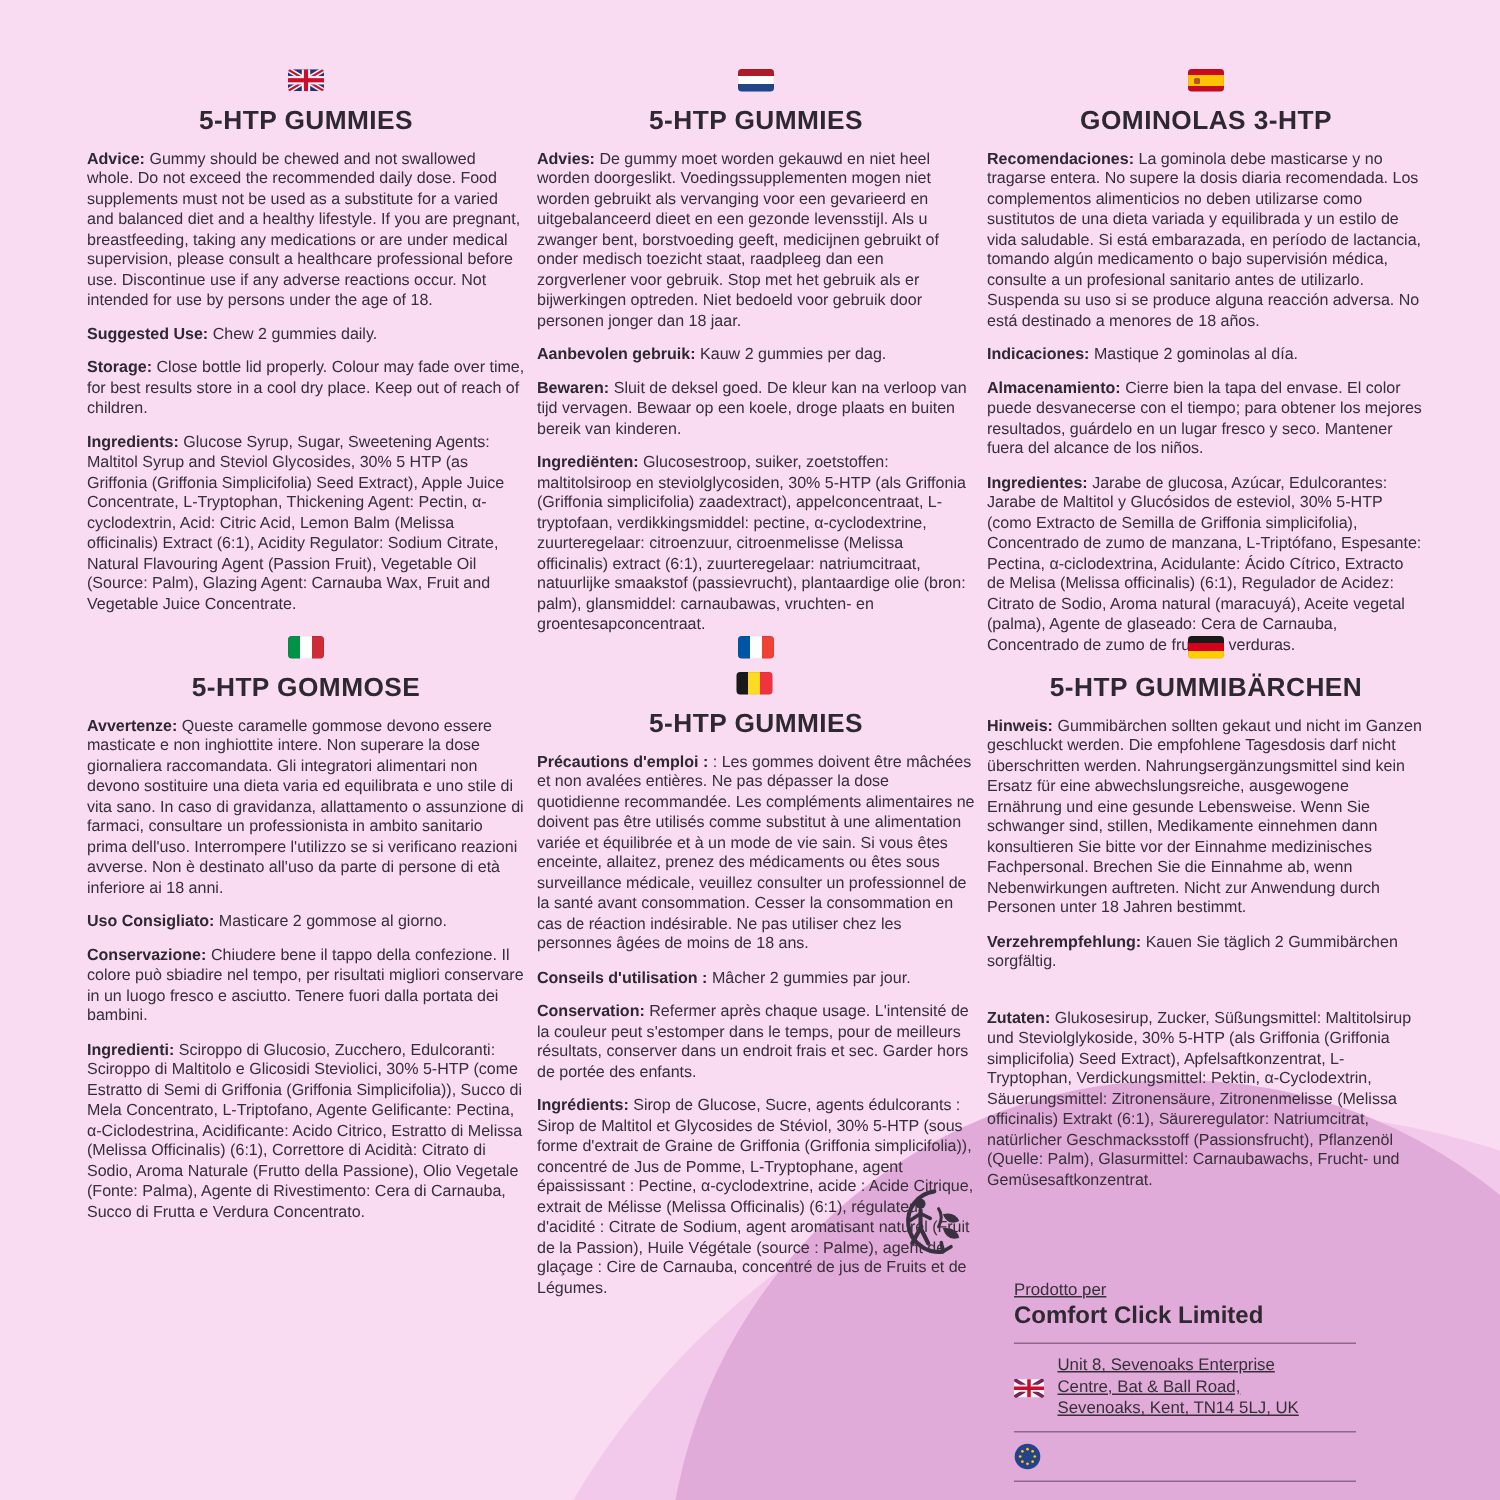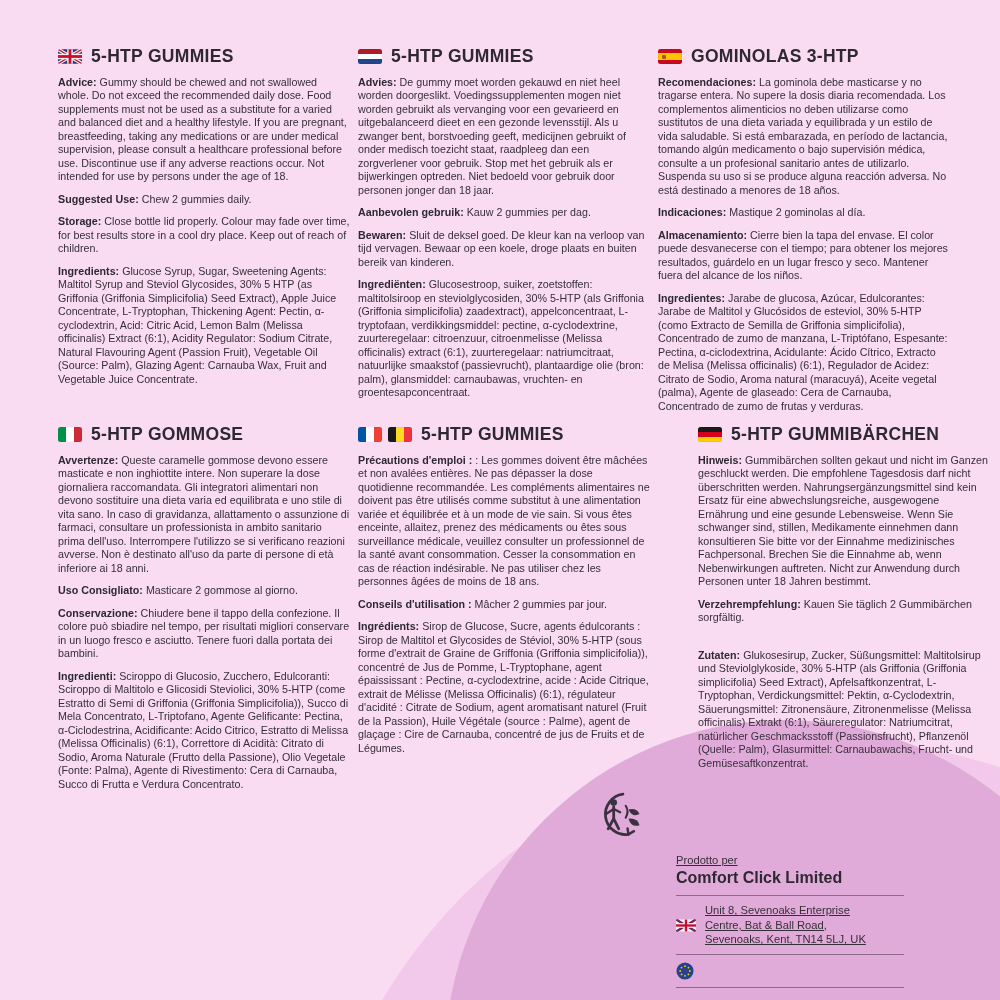--- a/index.html
+++ b/index.html
@@ -7,21 +7,21 @@
     position:relative;width:1000px;height:1000px;overflow:hidden;
     background:#F9DBF2;
     font-family:"Liberation Sans", sans-serif;
     color:#362F3A;
   }
   .circle{position:absolute;border-radius:50%;}
   .circle.rim{left:309px;top:741px;width:1054px;height:1054px;background:#F2C9EA;}
   .circle.dark{left:445px;top:720px;width:680px;height:680px;background:#E1ABD9;}
 
   .section{position:absolute;width:292px;}
-  .sec-head{display:flex;align-items:center;gap:9px;margin-bottom:9px;}
+  .sec-head{display:flex;align-items:center;gap:9px;margin-bottom:9px;flex-direction:column;}
   .sec-title{font-size:17.5px;font-weight:800;letter-spacing:.3px;color:#2E2833;white-space:nowrap;}
   .blk{margin:0 0 9px 0;font-size:10.7px;line-height:1.26;}
   .blk b{font-weight:700;color:#2E2833;margin-right:3px;}
   .blk.mt{margin-top:24px;}
 
   .flag{width:24px;height:15px;border-radius:2.5px;display:inline-block;position:relative;overflow:hidden;flex:0 0 auto;box-shadow:0 0 0 .5px rgba(0,0,0,.08) inset;}
   .flag svg{display:block;width:100%;height:100%;}
   .flag-nl{background:linear-gradient(#AE1C28 33%,#FFFFFF 33% 66%,#21468B 66%);}
   .flag-de{background:linear-gradient(#1A1A1A 33%,#D5001C 33% 66%,#FFCE00 66%);}
   .flag-es{background:linear-gradient(#C60B1E 26%,#FFC400 26% 74%,#C60B1E 74%);}
@@ -105,24 +105,25 @@
   </div>
 
   <div class="section" style="left:358px;top:424px;">
     <div class="sec-head">
       <span class="flag flag-fr"></span>
       <span class="flag flag-be" style="margin-left:-3px;"></span>
       <span class="sec-title">5-HTP GUMMIES</span>
     </div>
     <p class="blk"><b>Précautions d'emploi :</b><span>: Les gommes doivent être mâchées et non avalées entières. Ne pas dépasser la dose quotidienne recommandée. Les compléments alimentaires ne doivent pas être utilisés comme substitut à une alimentation variée et équilibrée et à un mode de vie sain. Si vous êtes enceinte, allaitez, prenez des médicaments ou êtes sous surveillance médicale, veuillez consulter un professionnel de la santé avant consommation. Cesser la consommation en cas de réaction indésirable. Ne pas utiliser chez les personnes âgées de moins de 18 ans.</span></p>
     <p class="blk"><b>Conseils d'utilisation :</b><span>Mâcher 2 gummies par jour.</span></p>
+    <p class="blk"><b>Conservation:</b><span>Refermer après chaque usage. L'intensité de la couleur peut s'estomper dans le temps, pour de meilleurs résultats, conserver dans un endroit frais et sec. Garder hors de portée des enfants.</span></p>
     <p class="blk"><b>Ingrédients:</b><span>Sirop de Glucose, Sucre, agents édulcorants : Sirop de Maltitol et Glycosides de Stéviol, 30% 5-HTP (sous forme d'extrait de Graine de Griffonia (Griffonia simplicifolia)), concentré de Jus de Pomme, L-Tryptophane, agent épaississant : Pectine, α-cyclodextrine, acide : Acide Citrique, extrait de Mélisse (Melissa Officinalis) (6:1), régulateur d'acidité : Citrate de Sodium, agent aromatisant naturel (Fruit de la Passion), Huile Végétale (source : Palme), agent de glaçage : Cire de Carnauba, concentré de jus de Fruits et de Légumes.</span></p>
   </div>
 
-  <div class="section" style="left:658px;top:424px;margin-left:40px;">
+  <div class="section" style="left:658px;top:424px;">
     <div class="sec-head">
       <span class="flag flag-de"></span>
       <span class="sec-title">5-HTP GUMMIBÄRCHEN</span>
     </div>
     <p class="blk"><b>Hinweis:</b><span>Gummibärchen sollten gekaut und nicht im Ganzen geschluckt werden. Die empfohlene Tagesdosis darf nicht überschritten werden. Nahrungsergänzungsmittel sind kein Ersatz für eine abwechslungsreiche, ausgewogene Ernährung und eine gesunde Lebensweise. Wenn Sie schwanger sind, stillen, Medikamente einnehmen dann konsultieren Sie bitte vor der Einnahme medizinisches Fachpersonal. Brechen Sie die Einnahme ab, wenn Nebenwirkungen auftreten. Nicht zur Anwendung durch Personen unter 18 Jahren bestimmt.</span></p>
     <p class="blk"><b>Verzehrempfehlung:</b><span>Kauen Sie täglich 2 Gummibärchen sorgfältig.</span></p>
     <p class="blk mt"><b>Zutaten:</b><span>Glukosesirup, Zucker, Süßungsmittel: Maltitolsirup und Steviolglykoside, 30% 5-HTP (als Griffonia (Griffonia simplicifolia) Seed Extract), Apfelsaftkonzentrat, L-Tryptophan, Verdickungsmittel: Pektin, α-Cyclodextrin, Säuerungsmittel: Zitronensäure, Zitronenmelisse (Melissa officinalis) Extrakt (6:1), Säureregulator: Natriumcitrat, natürlicher Geschmacksstoff (Passionsfrucht), Pflanzenöl (Quelle: Palm), Glasurmittel: Carnaubawachs, Frucht- und Gemüsesaftkonzentrat.</span></p>
   </div>
 
   <div class="triman">

